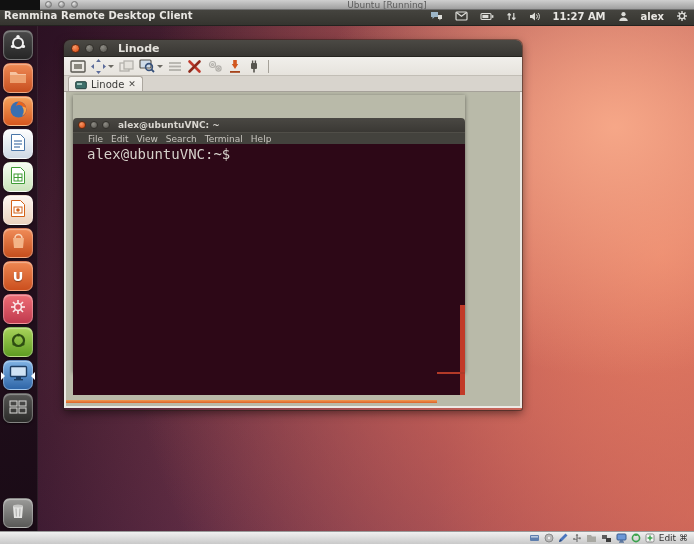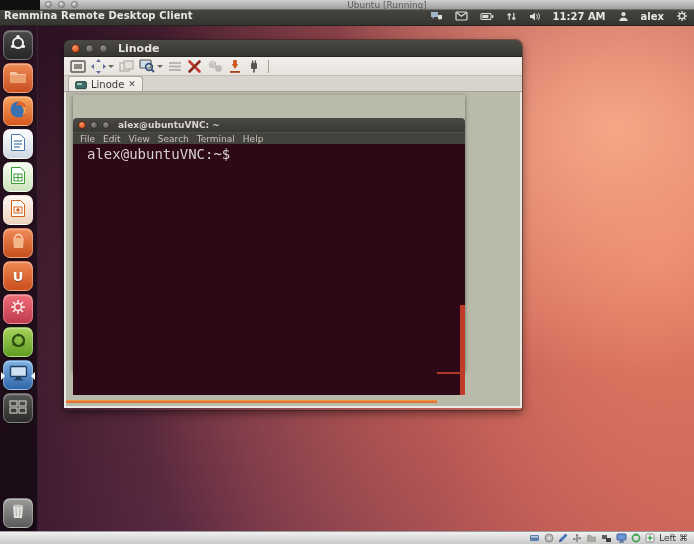--- a/index.html
+++ b/index.html
@@ -94,21 +94,21 @@
     background:linear-gradient(#f09a52,#dd6228); }
 
   
   .term-win { position:absolute; left:7px; top:3px; width:392px; height:277px;
     box-shadow:0 1px 4px rgba(0,0,0,.45); }
   .term-title { height:14px; background:linear-gradient(#4a4843,#3a3834);
     border-radius:4px 4px 0 0; display:flex; align-items:center; padding-left:5px; gap:4px;margin-top:23px; }
   .term-title .wbtn { width:8px; height:8px; }
   .term-title .wtitle { font-size:9px; font-weight:bold; color:#d9d6d0; margin-left:4px; }
   .term-menu { height:12px; background:#43423d; display:flex; align-items:center; gap:8px;
-    padding-left:7px; border-top:1px solid #504e48; }
+    padding-left:15px; border-top:1px solid #504e48; }
   .term-menu span { font-size:9px; color:#c8c5bf; }
   .term-body { position:relative; height:251px; background:#2d0817; }
   .prompt { position:absolute; left:14px; top:2px; font-family:"DejaVu Sans Mono","Liberation Mono",monospace;
     font-size:14px; color:#d5d1ca; white-space:pre; }
   .term-red-strip { position:absolute; right:0; top:161px; bottom:0; width:5px; background:#c23a28; }
   .term-red-bottom { position:absolute; right:0; bottom:-2px; width:28px; height:2px; background:#b23a28; }
 
   
   .statusbar { position:absolute; left:0; bottom:0; width:694px; height:13px;
     background:linear-gradient(#f0f0f0,#c9c9c9); border-top:1px solid #9a9a9a;
@@ -471,16 +471,16 @@
           <circle cx="5" cy="5" r="3.6" fill="none" stroke="#3aa24c" stroke-width="1.6"></circle>
           <path d="M5 1.4l1.4 1.6H3.6z" fill="#3aa24c"></path>
         </svg>
       </span>
     <span>
         <svg width="10" height="10" viewBox="0 0 10 10">
           <rect x="1" y="1" width="8" height="8" rx="1.5" fill="#f4f4f4" stroke="#8a8a8a"></rect>
           <path d="M5 2.6v4.8M2.6 5h4.8" stroke="#3aa24c" stroke-width="1.5"></path>
         </svg>
       </span>
-    <span class="hostkey">Left ⌘</span>
+    <span class="hostkey">Edit ⌘</span>
   </div>
 
 </div>
 
 </body></html>

